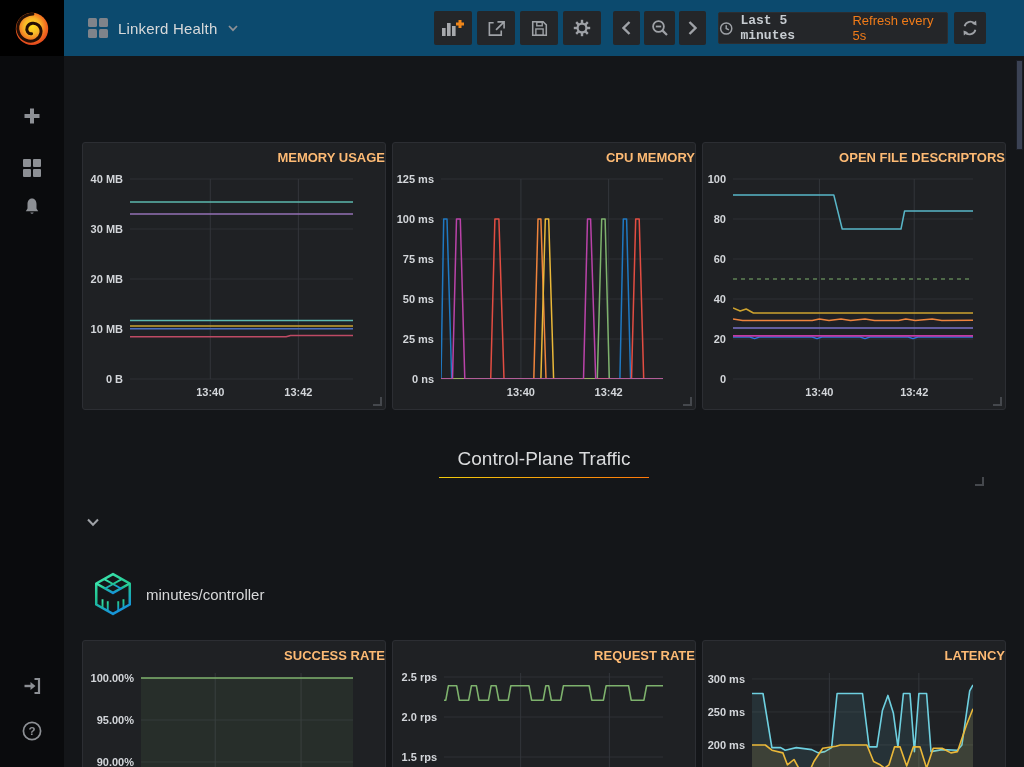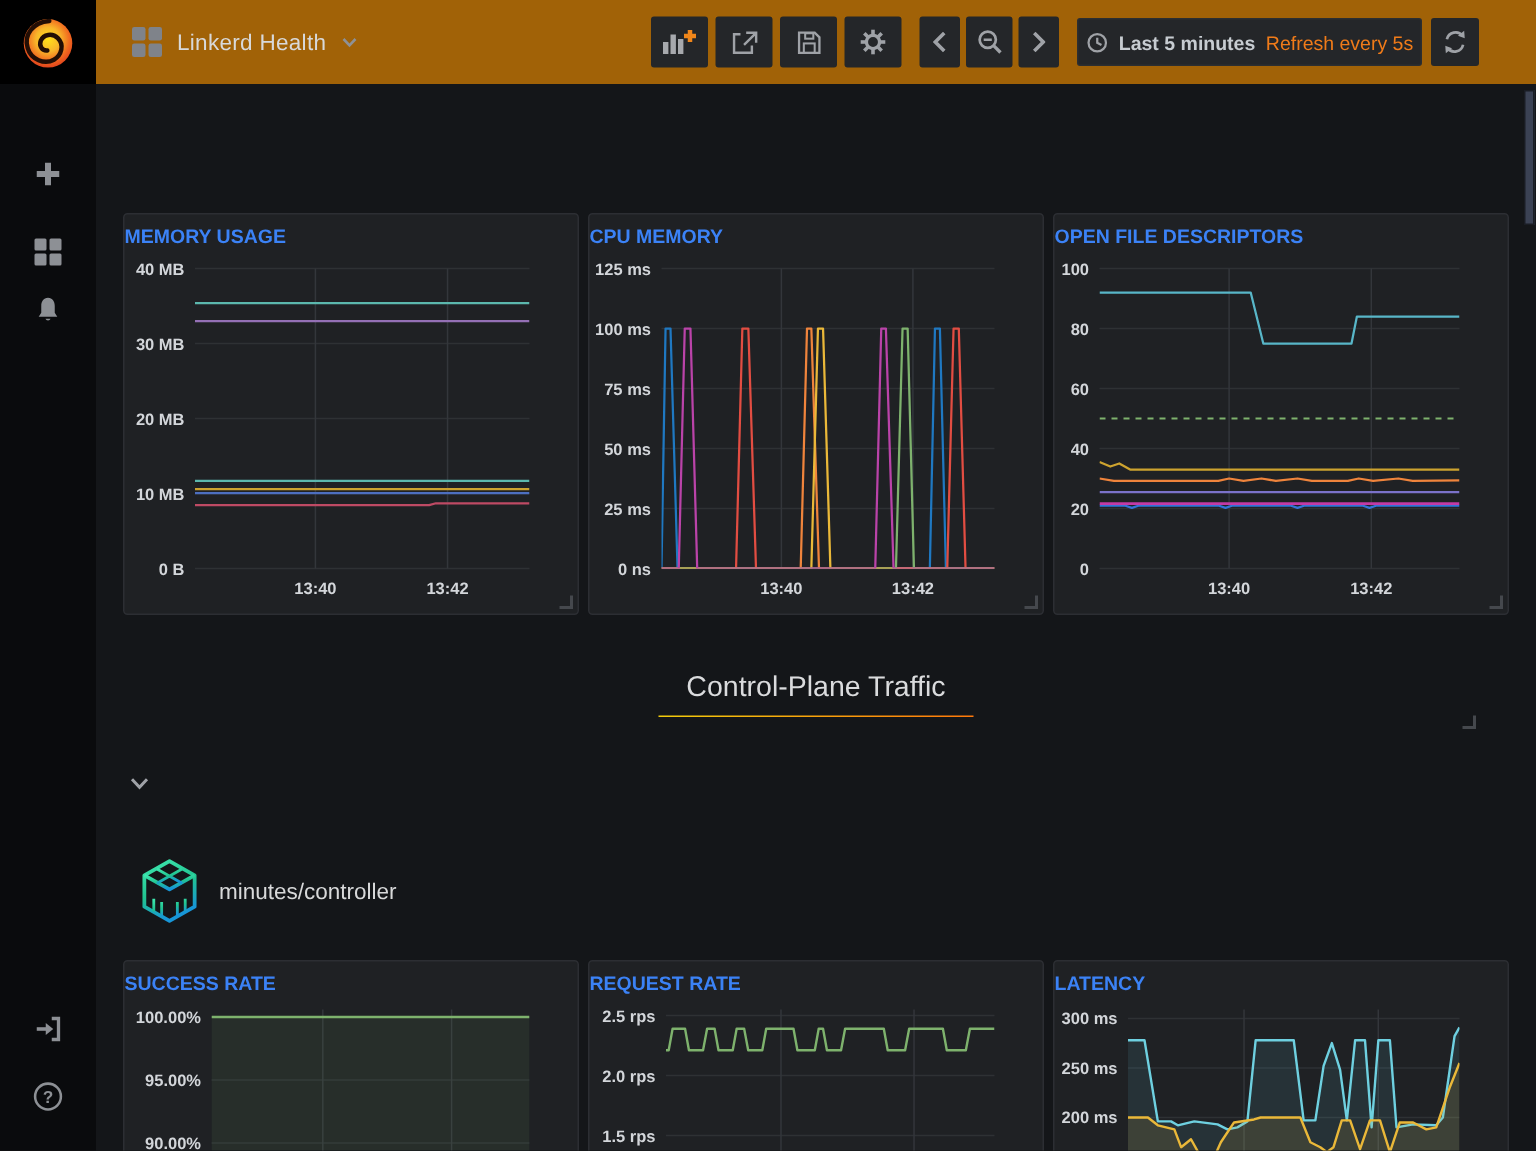--- a/index.html
+++ b/index.html
@@ -2,47 +2,47 @@
 <html><head>
 <meta charset="utf-8">
 <style>
   html,body{margin:0;padding:0;background:#141619;width:1024px;height:767px;overflow:hidden;
     font-family:"Liberation Sans",sans-serif;-webkit-font-smoothing:antialiased;}
   
   .side{position:absolute;left:0;top:0;width:64px;height:767px;background:#0a0b0d;z-index:30;}
   .logo{width:64px;height:56px;background:#000;display:flex;align-items:center;justify-content:center;cursor:pointer;}
   .sicon{position:absolute;left:0;width:64px;display:flex;justify-content:center;color:#8d9095;cursor:pointer;}
   
-  .navbar{position:absolute;left:64px;top:0;width:960px;height:56px;background:#a16207;z-index:20;}
+  .navbar{position:absolute;left:64px;top:0;width:960px;height:56px;background:#0c4a6e;z-index:20;}
   .crumb{position:absolute;left:24px;top:0;height:56px;display:flex;align-items:center;gap:10px;}
   .crumb-grid{display:grid;grid-template-columns:9px 9px;grid-gap:2px;}
   .crumb-grid i{width:9px;height:9px;background:#7f838a;border-radius:1.5px;display:block;}
   .nav-title{color:#d8d9da;font-size:15px;font-weight:500;letter-spacing:.2px;cursor:pointer;}
   .tbtn{position:relative;display:flex;align-items:center;justify-content:center;background:#242629;
     border:none;border-radius:2px;cursor:pointer;padding:0;}
   .toolbar{position:absolute;left:370px;top:11px;display:flex;gap:5px;}
   .toolbar .tbtn{width:38px;height:34px;}
   .navgroup{position:absolute;left:549px;top:11px;display:flex;gap:4px;}
   .navgroup .tbtn{width:27px;height:34px;}
   .navgroup .tbtn.zoombtn{width:31px;}
   .timepicker{position:absolute;left:654px;top:12px;width:230px;height:32px;background:#242629;
     border:1px solid #2c2e31;border-radius:2px;display:flex;align-items:center;justify-content:center;
     gap:7px;cursor:pointer;box-sizing:border-box;}
-  .tp-range{color:#c7ccd1;font-size:13px;font-weight:600;}
+  .tp-range{color:#c7ccd1;font-size:13px;font-weight:600;font-family:Liberation Mono, monospace;}
   .tp-refresh{color:#f07b19;font-size:13px;font-weight:400;}
   .refreshbtn{position:absolute;left:890px;top:12px;width:32px;height:32px;}
   
   .main{position:absolute;left:64px;top:56px;width:960px;height:711px;overflow:hidden;}
   .rowtitle{position:absolute;left:18px;width:924px;text-align:center;}
   .rt-text{color:#dadbdd;font-size:19px;font-weight:400;display:inline-block;cursor:pointer;}
   .rt-line{width:210px;height:1px;margin:7px auto 0;background:linear-gradient(90deg,#f2cc0c,#ff780a);}
   .rsz{position:absolute;width:7px;height:7px;border-right:2px solid #45484d;border-bottom:2px solid #45484d;}
   .prow{position:absolute;left:18px;display:flex;gap:6px;}
   .panel{position:relative;width:302px;height:266px;background:#1f2124;border:1px solid #2c2e33;border-radius:3px;}
-  .ptitle{height:28px;line-height:29px;text-align:left;color:#3b82f6;font-size:13px;font-weight:700;cursor:pointer;}
+  .ptitle{height:28px;line-height:29px;text-align:right;color:#fdba74;font-size:13px;font-weight:700;cursor:pointer;}
   .collapse{position:absolute;left:22px;top:462px;color:#9fa2a7;cursor:pointer;}
   .deploy{position:absolute;left:28px;top:516px;display:flex;align-items:center;gap:12px;}
   .deploy-label{color:#d8d9da;font-size:15px;font-weight:500;}
   
   .scroll-track{position:absolute;right:0;top:0;width:9px;height:767px;z-index:40;}
   .scroll-thumb{position:absolute;left:1px;top:60px;width:7px;height:90px;background:#3b4254;border:1px solid #1a1d24;box-sizing:border-box;}
   svg{display:block;}
 </style>
 </head>
 <body>

